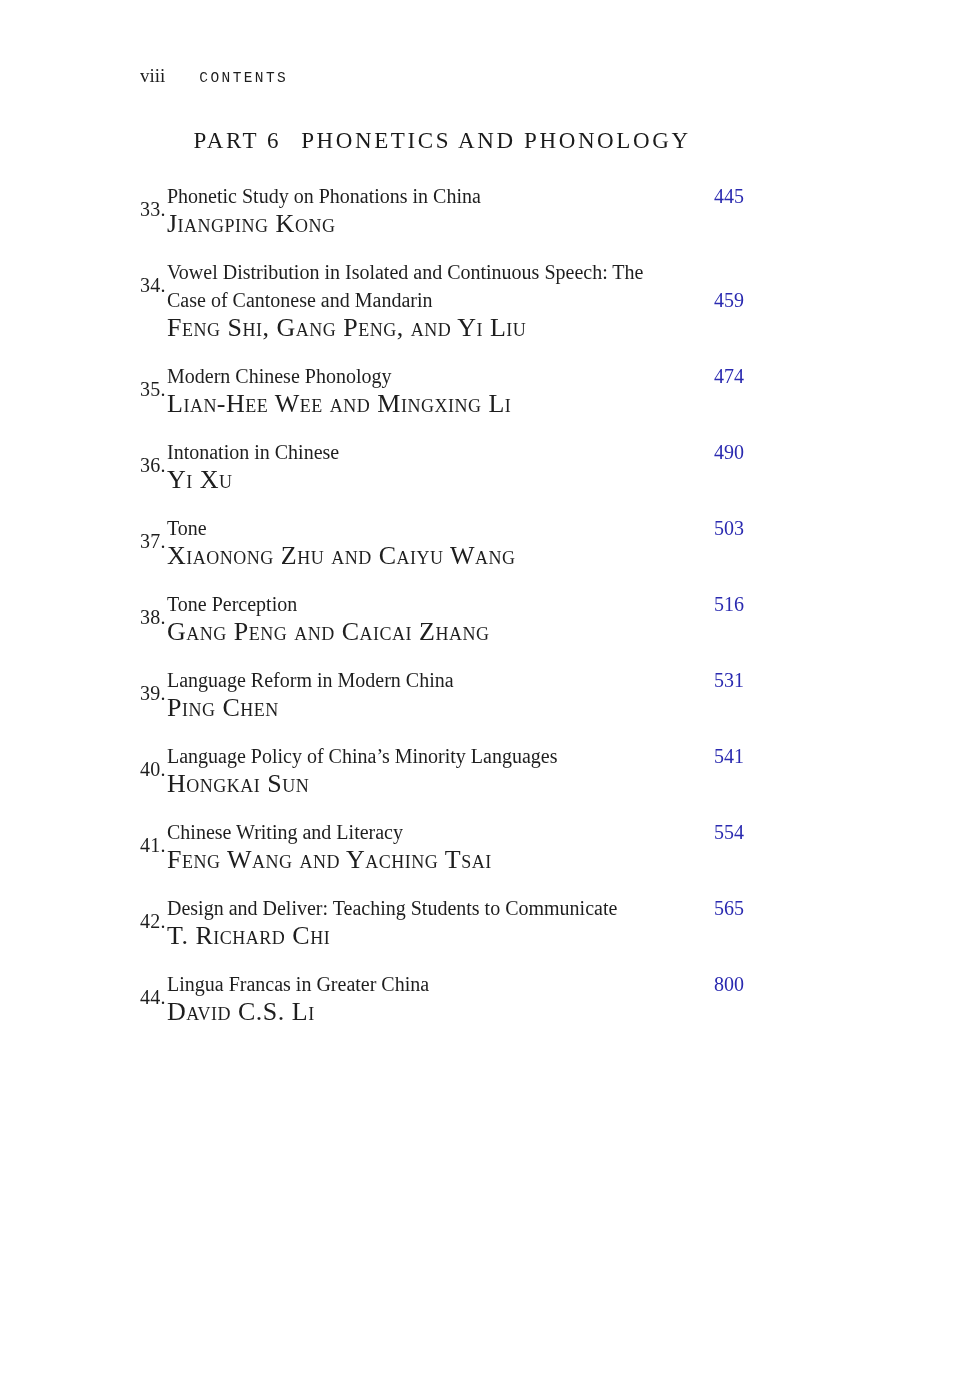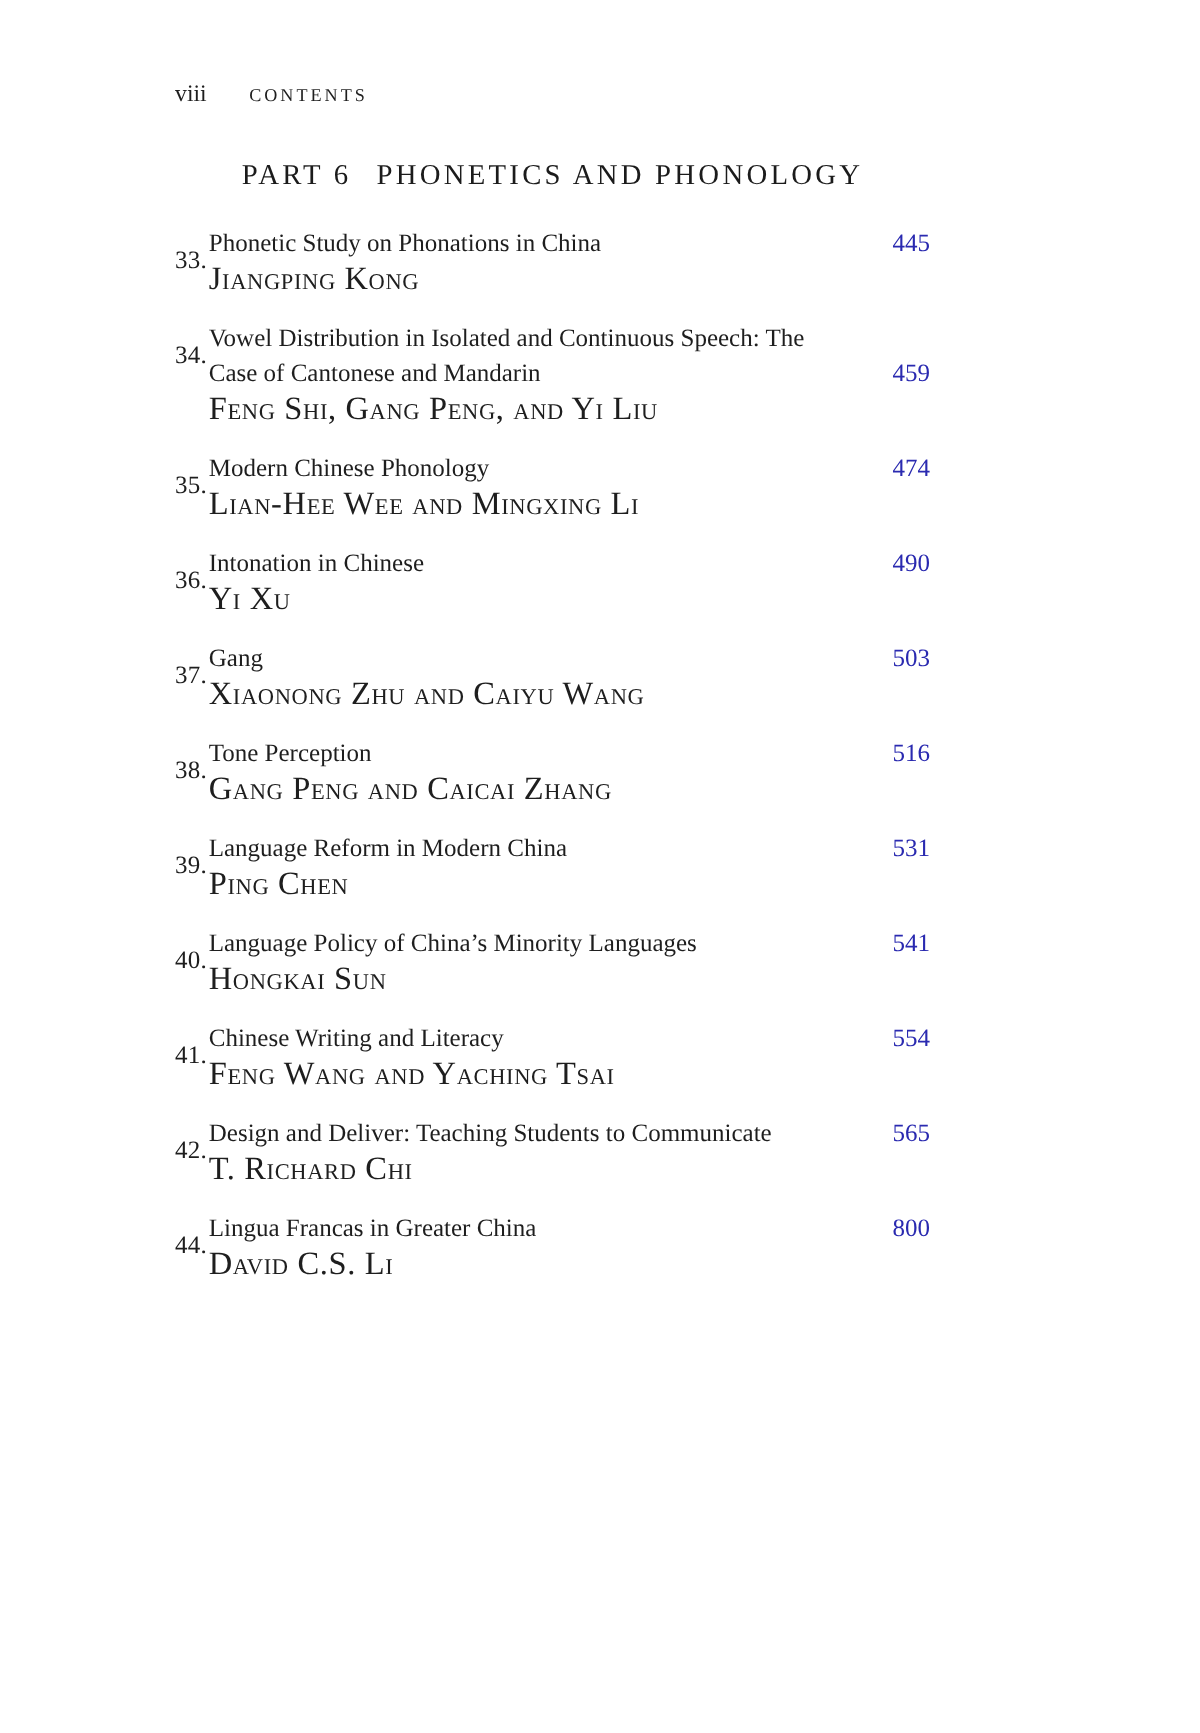--- a/index.html
+++ b/index.html
@@ -22,20 +22,21 @@
   }
   .folio {
     font-size: 19px;
     line-height: 24px;
   }
   .running-title {
     font-size: 14.5px;
     letter-spacing: 2.4px;
     margin-left: 34px;
     line-height: 24px;
+    font-family: Liberation Mono, monospace;
   }
   .part-heading {
     font-weight: normal;
     text-align: center;
     font-size: 23px;
     line-height: 30px;
     letter-spacing: 2.6px;
     margin: 36px 0 26px 0;
     color: #1b1b1b;
     white-space: nowrap;
@@ -127,21 +128,21 @@
         <a class="entry-page">490</a>
       </div>
       <div class="entry-authors">Yi Xu</div>
     </div>
   </div>
 
   <div class="entry">
     <span class="entry-num">37.</span>
     <div class="entry-body">
       <div class="title-row">
-        <span class="entry-title">Gang</span>
+        <span class="entry-title">Tone</span>
         <a class="entry-page">503</a>
       </div>
       <div class="entry-authors">Xiaonong Zhu and Caiyu Wang</div>
     </div>
   </div>
 
   <div class="entry">
     <span class="entry-num">38.</span>
     <div class="entry-body">
       <div class="title-row">

